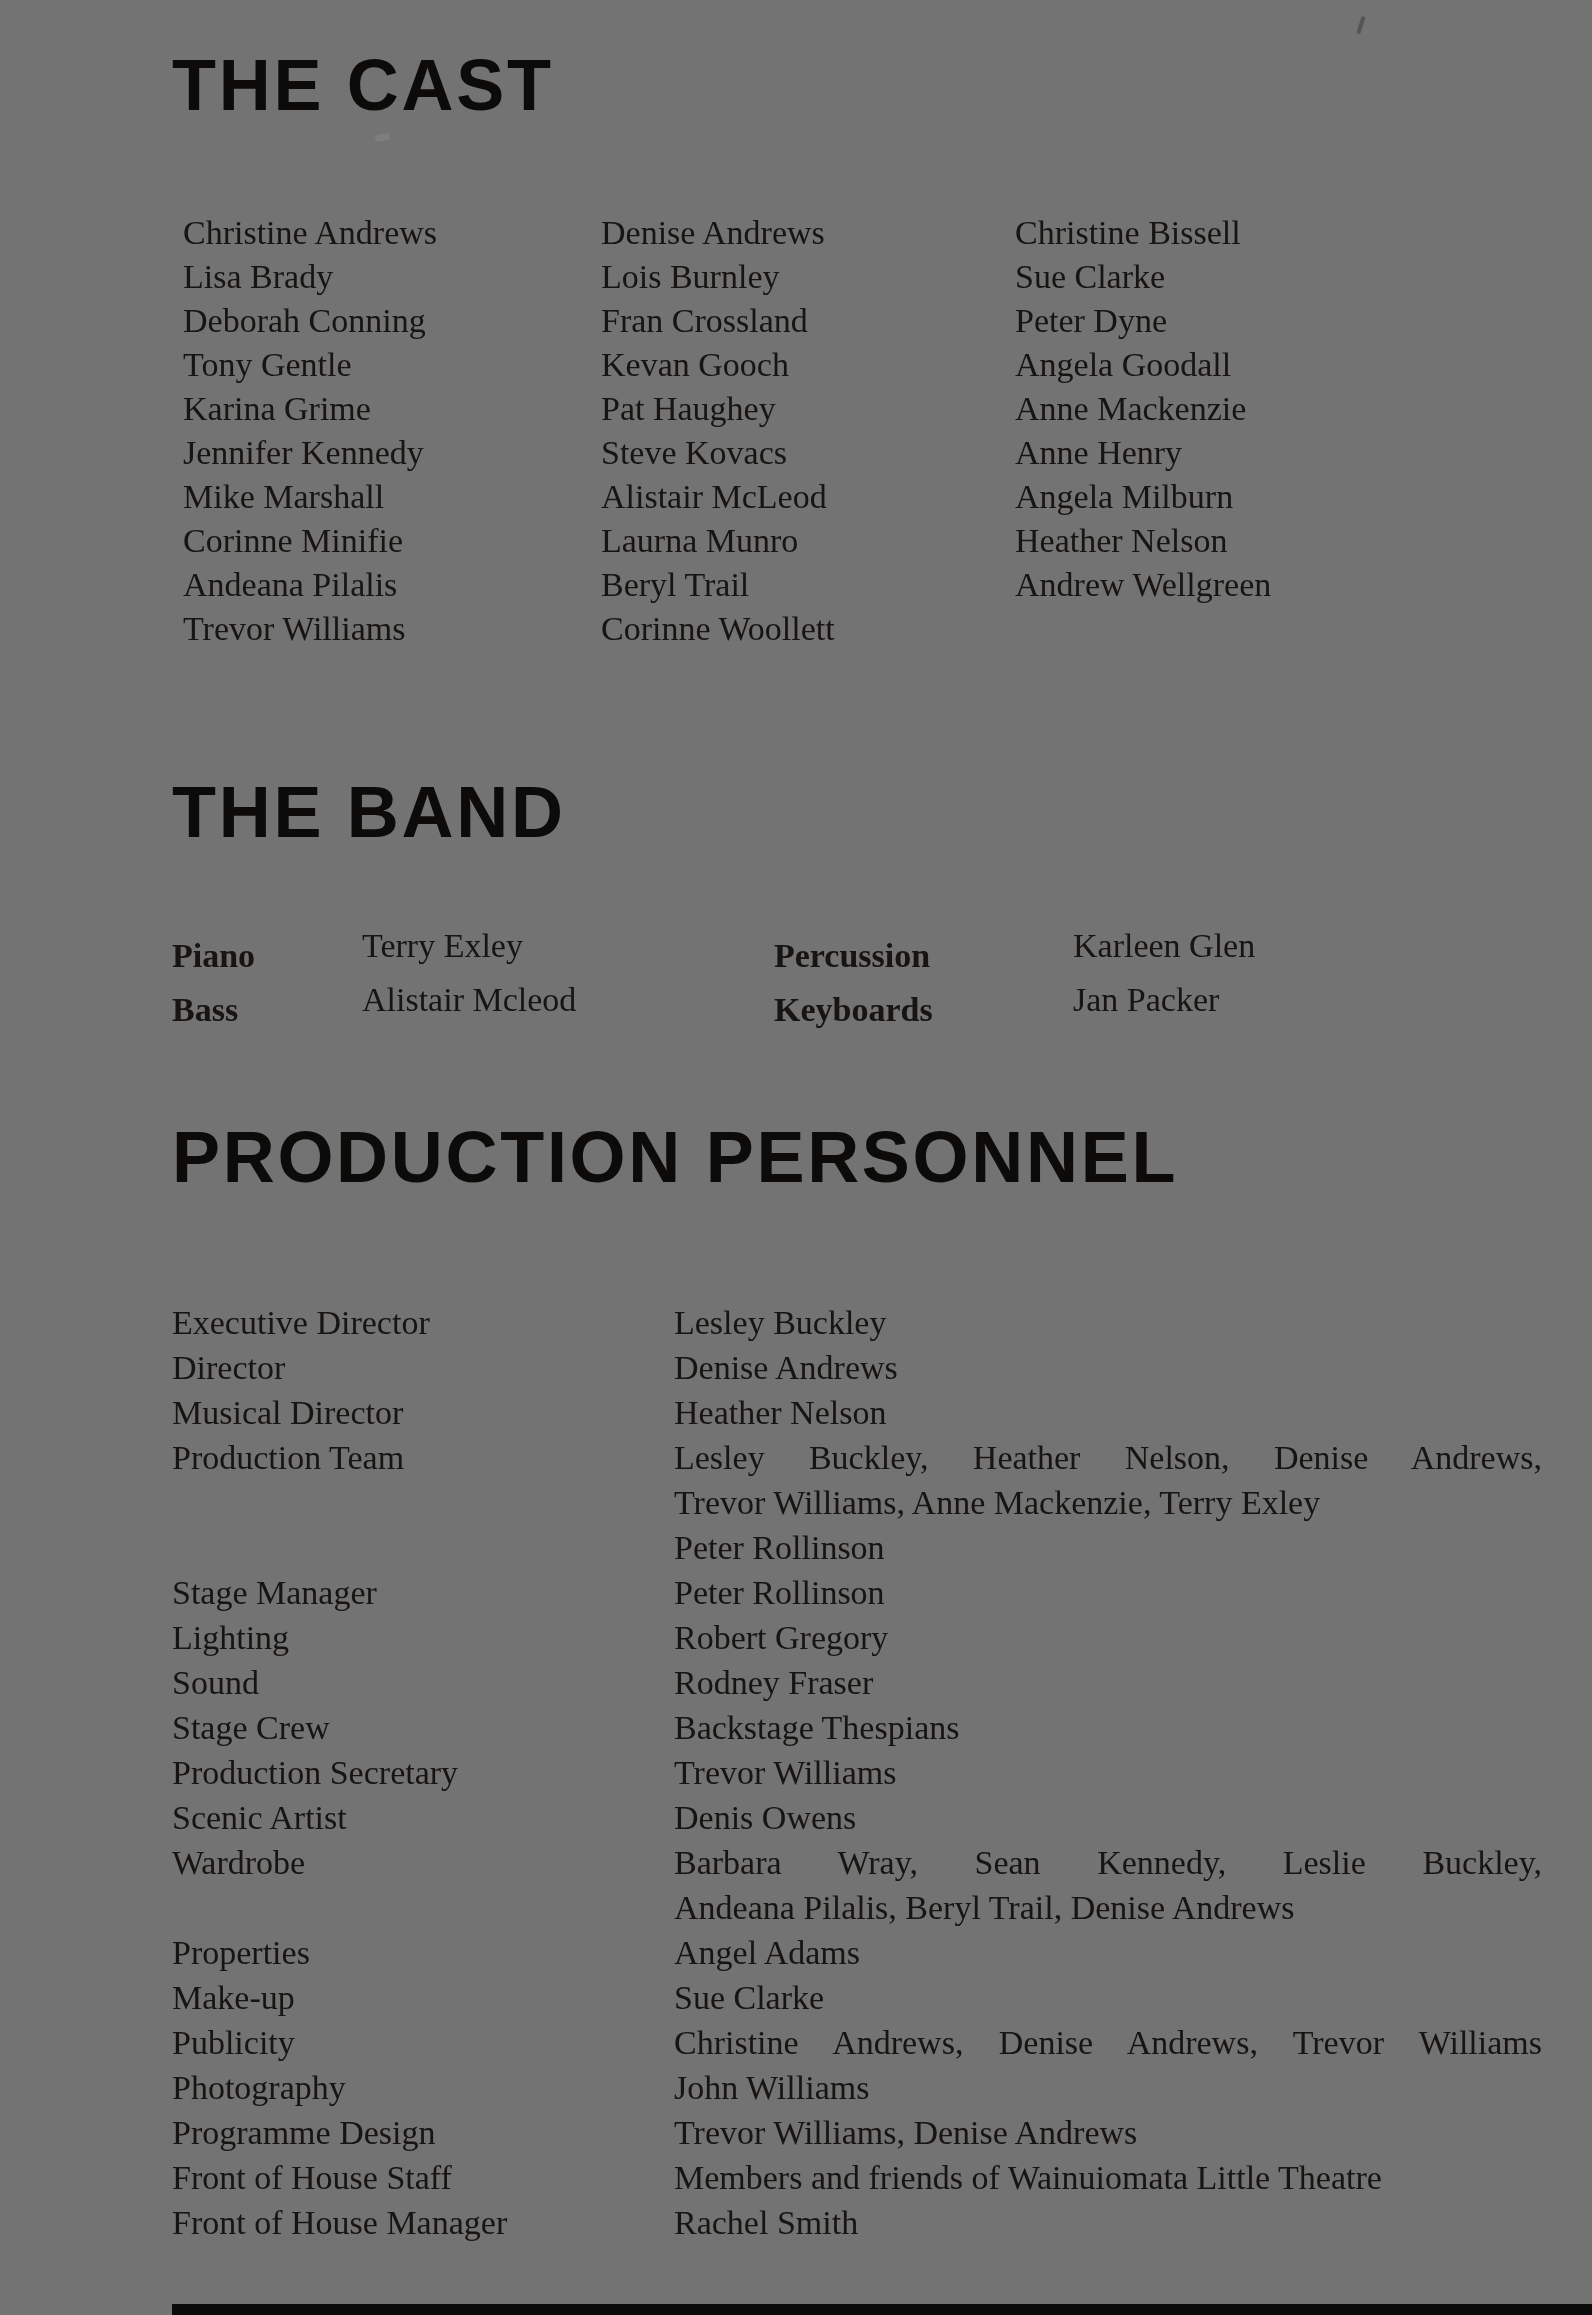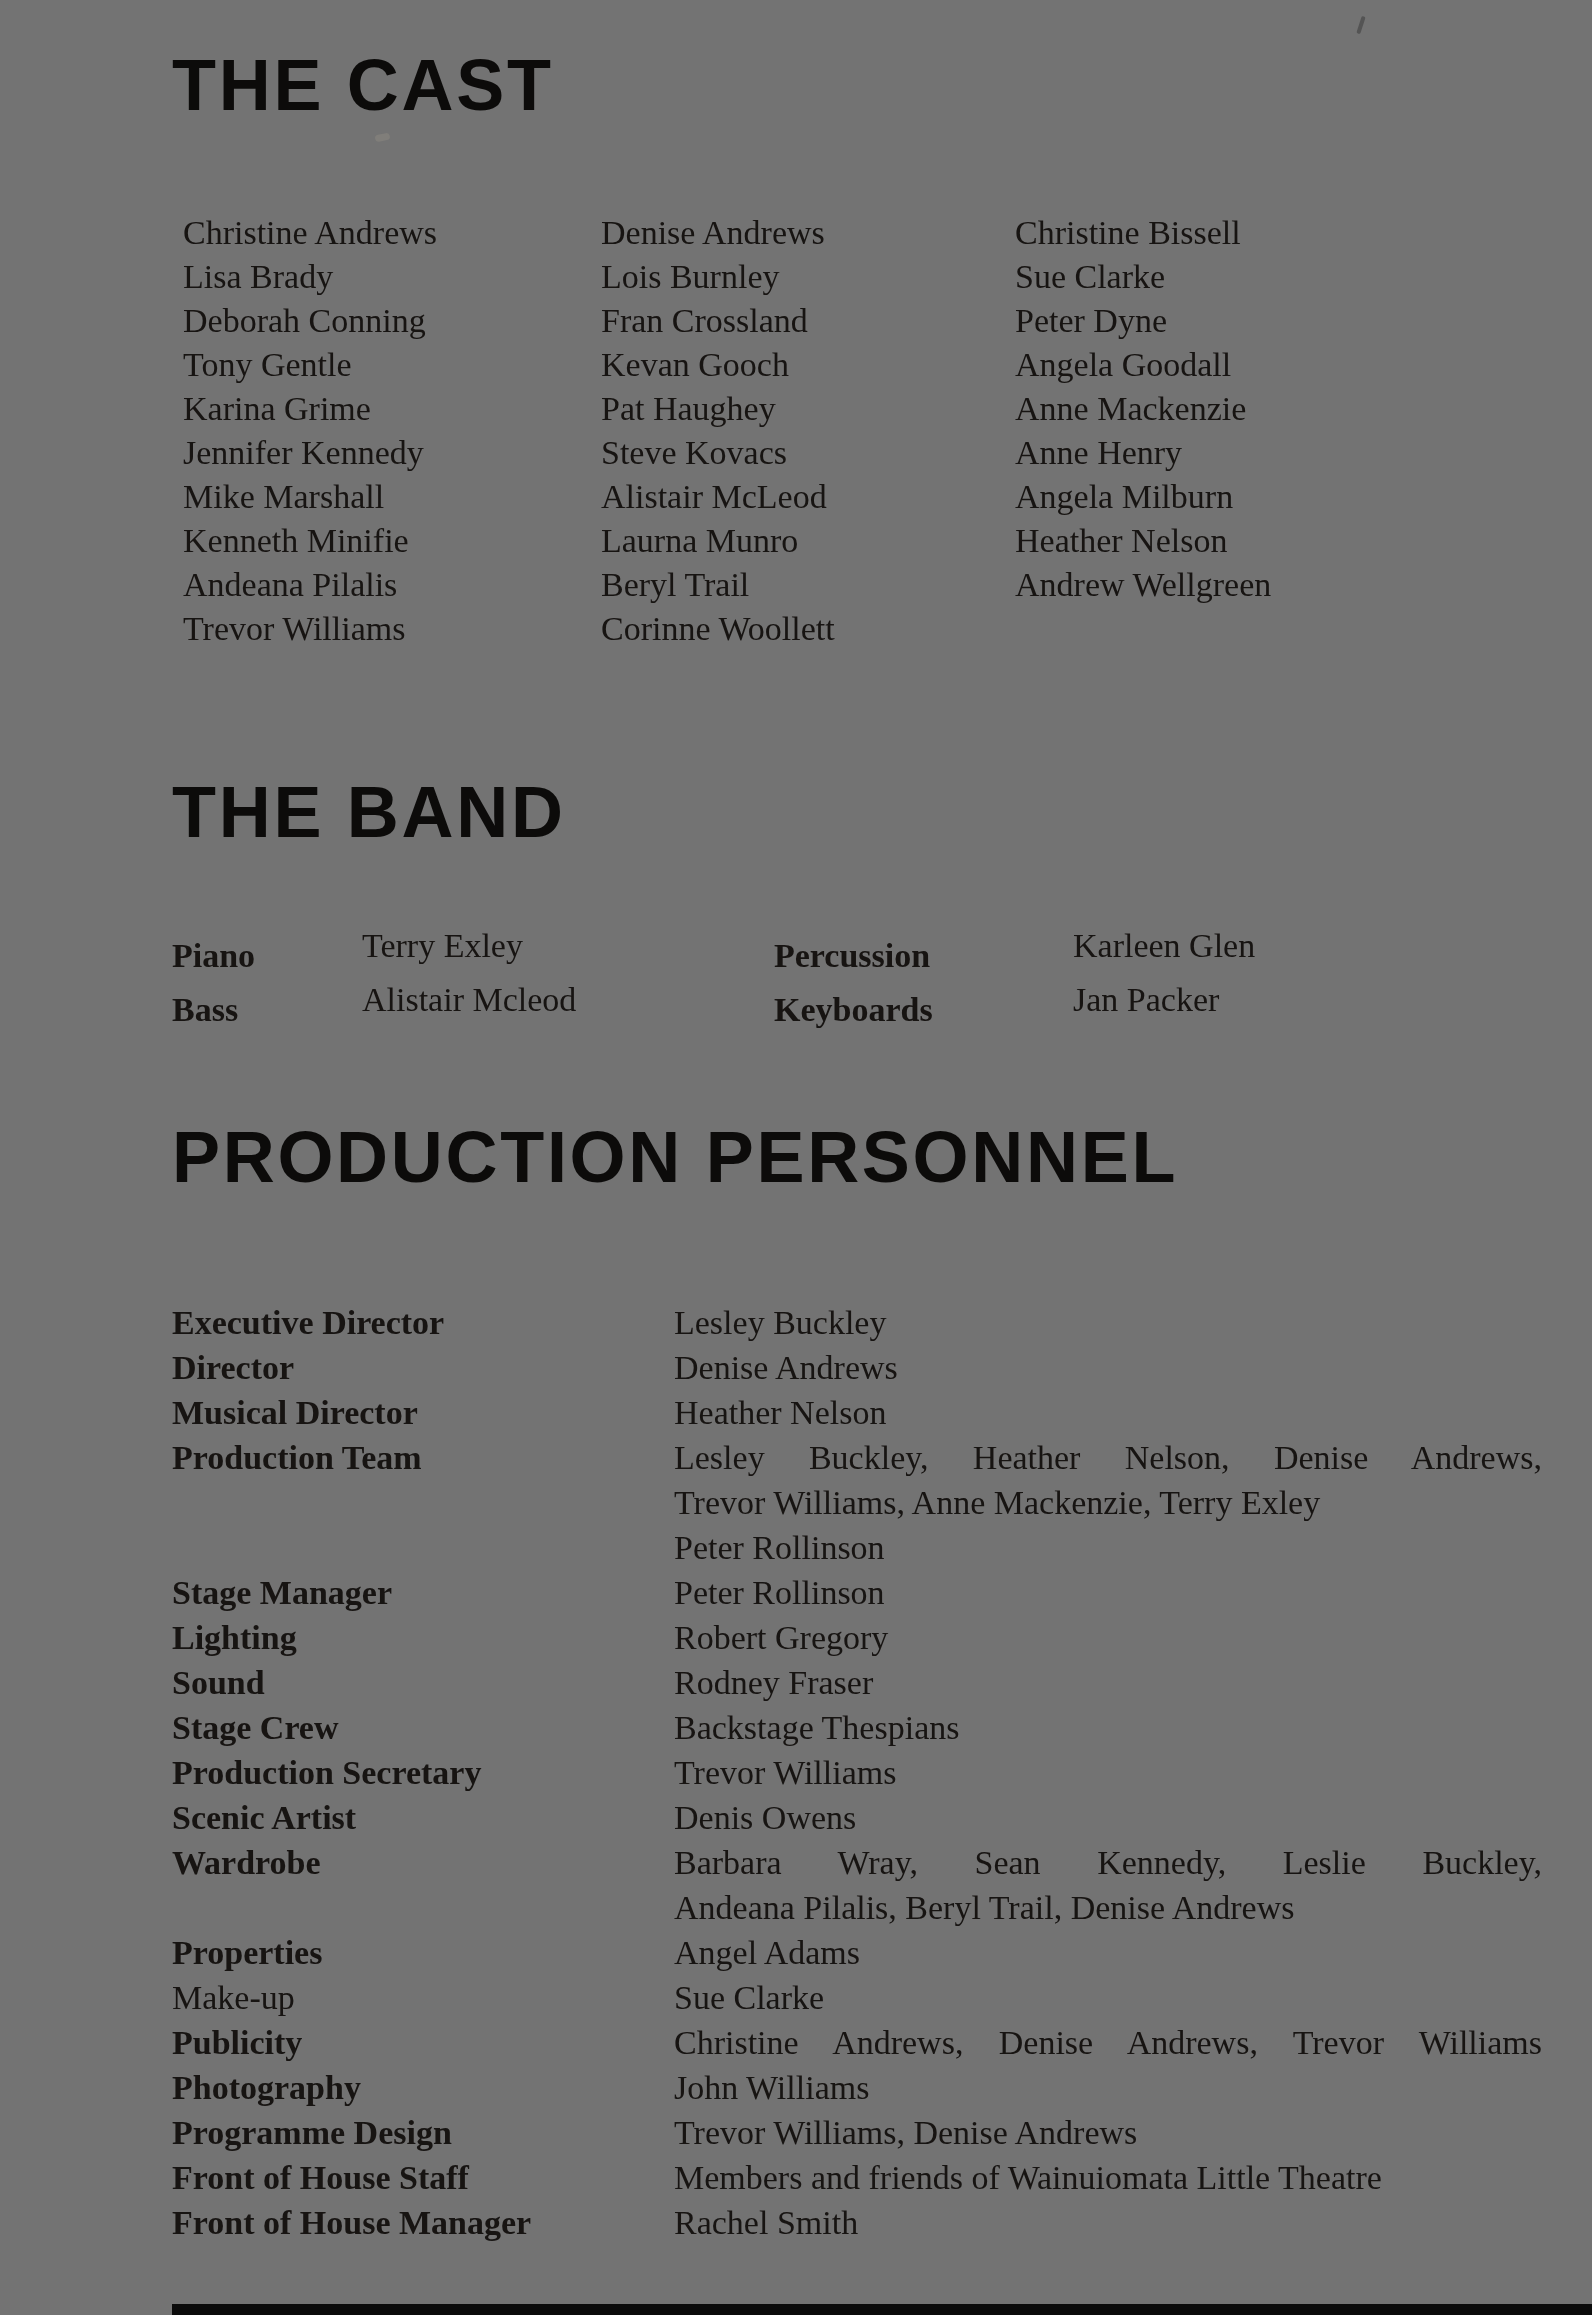--- a/index.html
+++ b/index.html
@@ -48,21 +48,21 @@
   .band-group.left  { width:602px; grid-template-columns:190px 1fr; }
   .band-group.right { flex:1;      grid-template-columns:299px 1fr; }
   .band-role { font-weight:bold;margin-top:10px; }
 
   .production {
     margin-top:107px;
     font-size:34px;
     line-height:45px;
   }
   .prod-row { display:flex; }
-  .prod-role { width:502px; flex:none; font-weight:bold; }
+  .prod-role { width:502px; flex:none; font-weight:normal; }
   .prod-role.regular { font-weight:normal; }
   .prod-value { width:868px; flex:none; }
   .prod-line.justify { text-align:justify; text-align-last:justify; }
 
   .bottom-bar {
     position:absolute;
     left:172px; right:0; bottom:0;
     height:11.8px;
     background:#0b0b0b;
   }
@@ -90,21 +90,21 @@
 
   <div class="cast-columns">
       <div class="cast-col">
         <div class="cast-name">Christine Andrews</div>
         <div class="cast-name">Lisa Brady</div>
         <div class="cast-name">Deborah Conning</div>
         <div class="cast-name">Tony Gentle</div>
         <div class="cast-name">Karina Grime</div>
         <div class="cast-name">Jennifer Kennedy</div>
         <div class="cast-name">Mike Marshall</div>
-        <div class="cast-name">Kenneth Minifie</div>
+        <div class="cast-name">Corinne Minifie</div>
         <div class="cast-name">Andeana Pilalis</div>
         <div class="cast-name">Trevor Williams</div>
       </div>
       <div class="cast-col">
         <div class="cast-name">Denise Andrews</div>
         <div class="cast-name">Lois Burnley</div>
         <div class="cast-name">Fran Crossland</div>
         <div class="cast-name">Kevan Gooch</div>
         <div class="cast-name">Pat Haughey</div>
         <div class="cast-name">Steve Kovacs</div>

